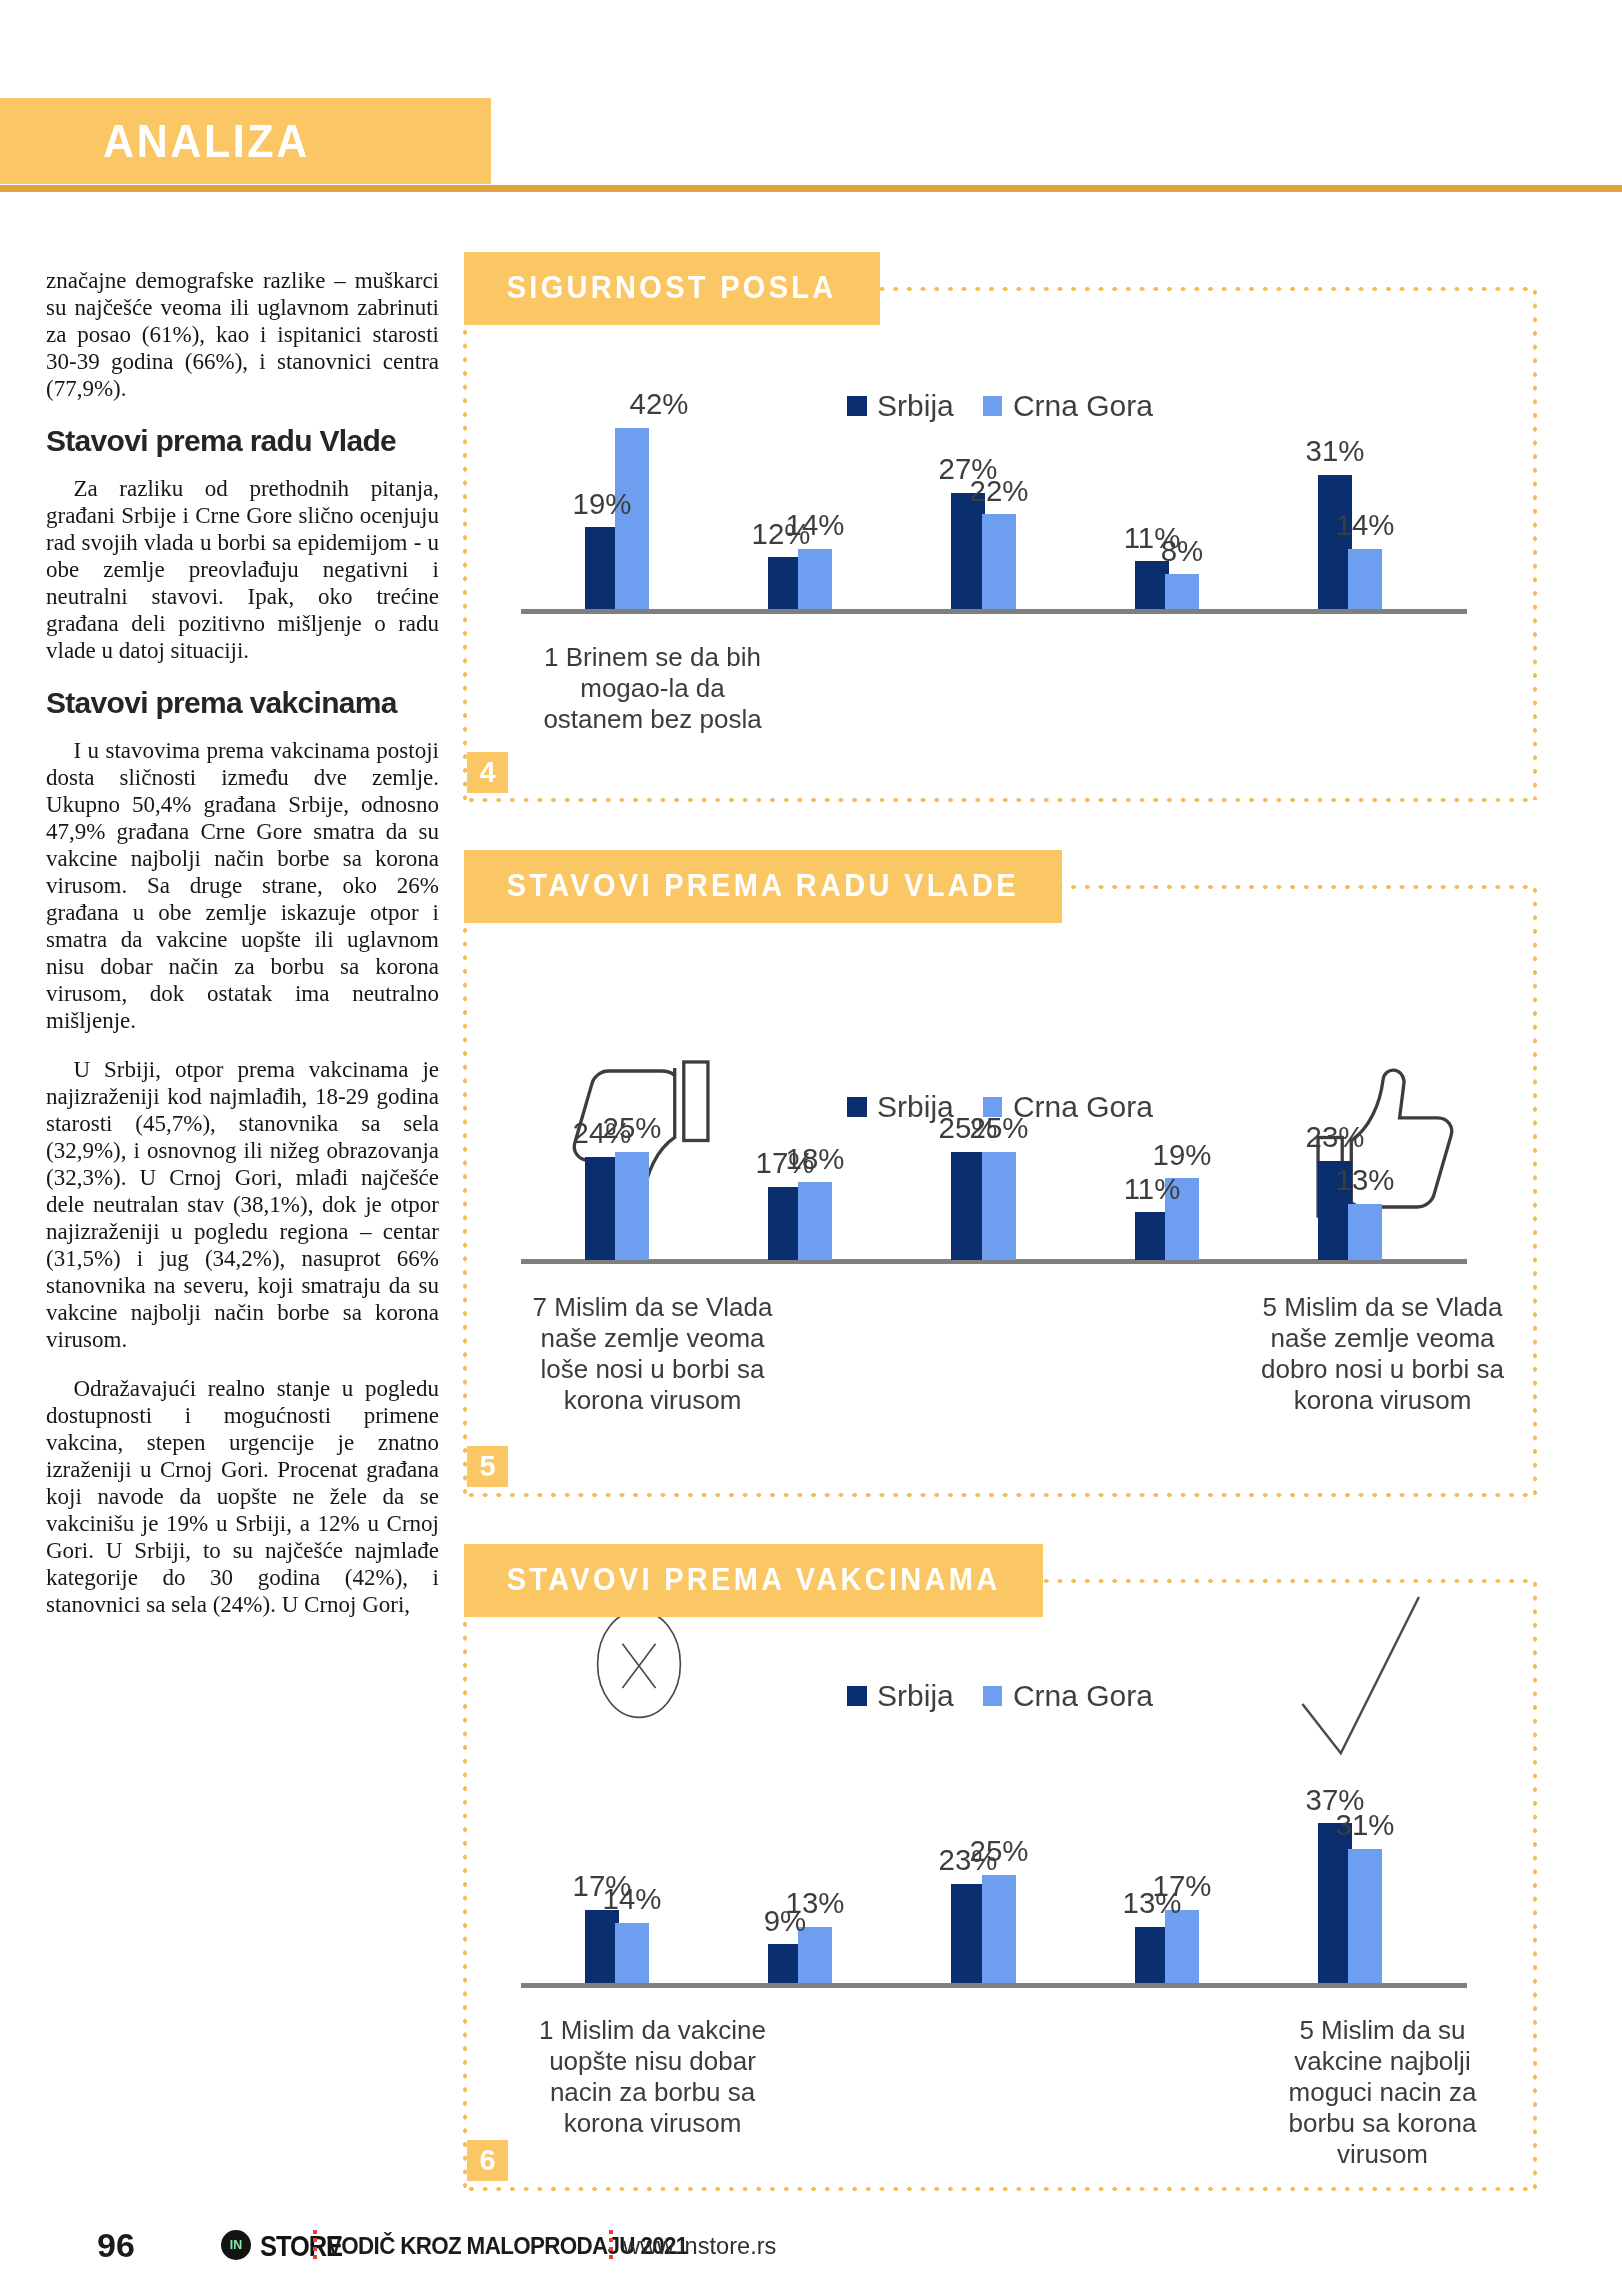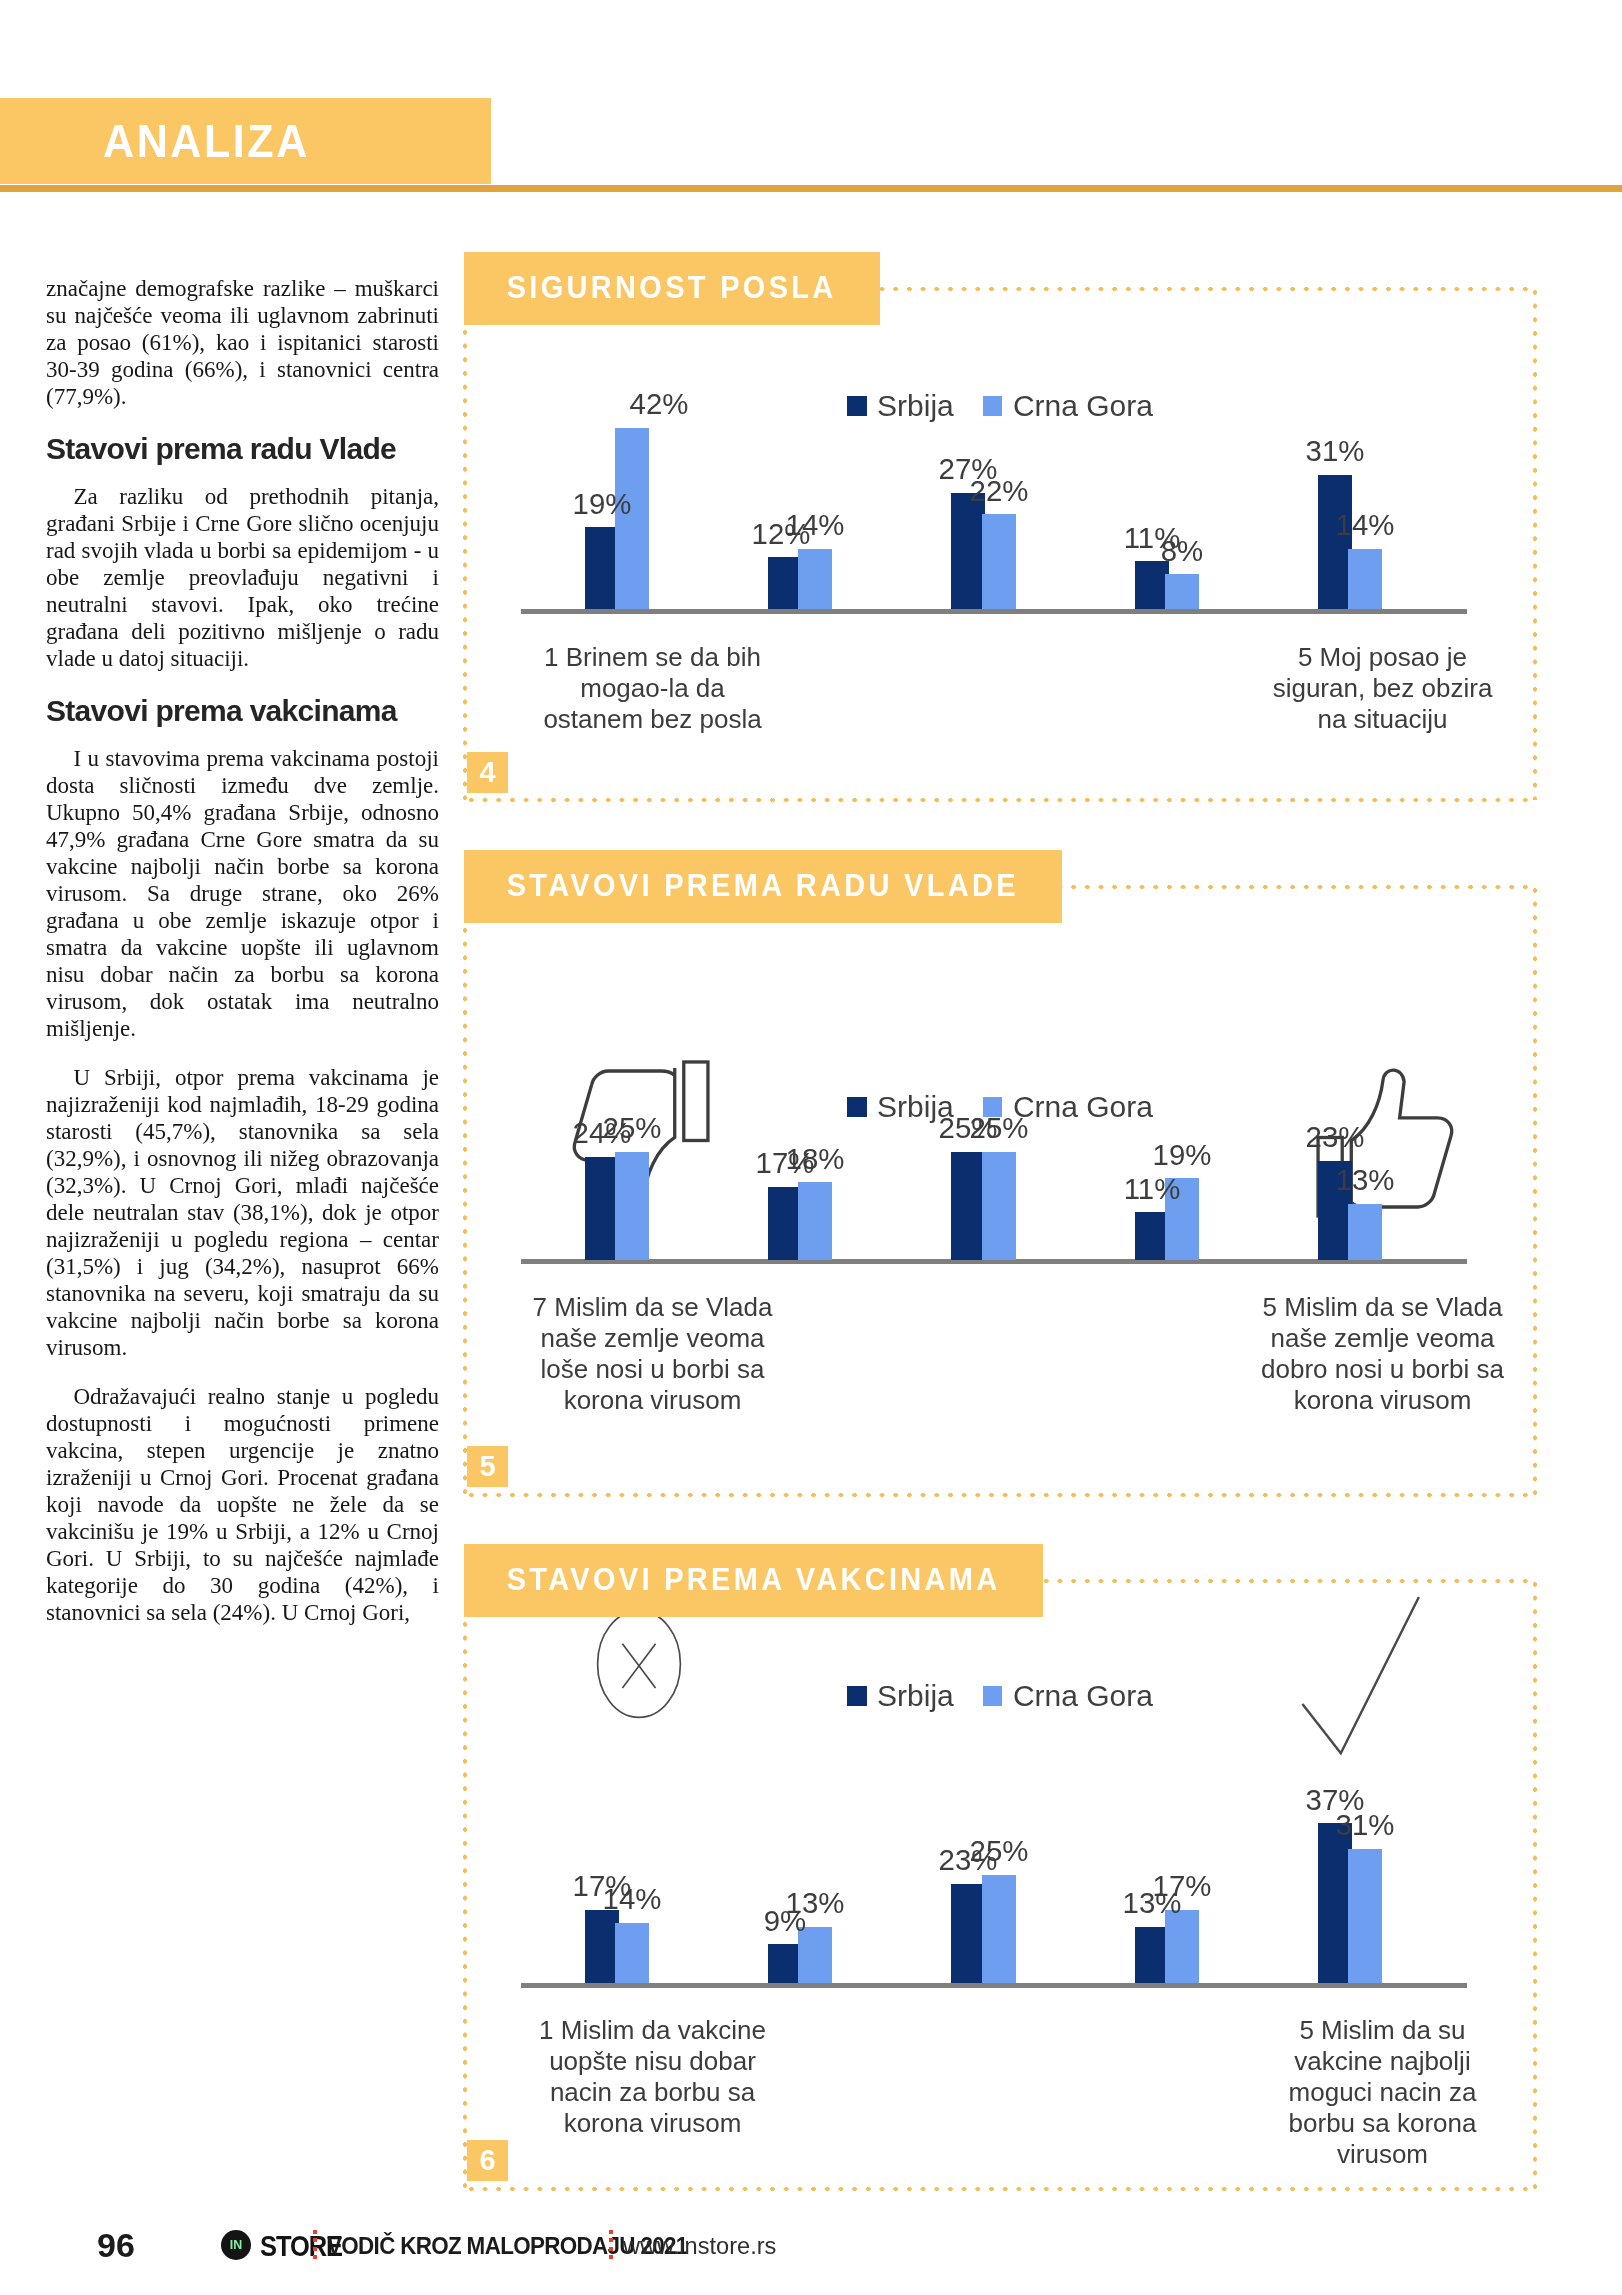--- a/index.html
+++ b/index.html
@@ -10,21 +10,21 @@
   
   .analiza-band{position:absolute;left:0;top:98px;width:491px;height:86px;background:#FBC764;
                 display:flex;align-items:center;padding-left:103px;box-sizing:border-box;}
   .analiza-band span{font-size:43px;font-weight:700;letter-spacing:2.6px;color:#ffffff;
                      transform:scaleY(1.08);}
   .top-rule{position:absolute;left:0;top:185px;width:1623px;height:6.5px;background:#E1A33C;}
 
   
   .article{position:absolute;left:46px;top:267px;width:393px;font-family:"Liberation Serif",serif;
            font-size:23px;line-height:27px;color:#171717;text-align:justify;}
-  .article p{margin:8px 0 22px 0;}
+  .article p{margin:0 0 22px 0;}
   .article p.ind{text-indent:27.5px;}
   .article h3{font-family:"Liberation Sans",sans-serif;font-weight:700;font-size:30px;
               line-height:34px;color:#252525;letter-spacing:-0.7px;margin:7.9px 0 17px 0;}
 
   
   .panel{position:absolute;left:465px;width:1070px;}
   .dots{position:absolute;z-index:1;}
   .dots-h{height:6.5px;background-image:radial-gradient(circle 2.3px at 6.5px 3.3px,#F4BD58 2.2px,rgba(0,0,0,0) 2.4px);
           background-size:13.7px 6.5px;background-repeat:repeat-x;}
   .dots-v{width:6.5px;background-image:radial-gradient(circle 2.3px at 3.3px 6.5px,#F4BD58 2.2px,rgba(0,0,0,0) 2.4px);
@@ -123,21 +123,20 @@
         <span class="val" style="left: 567px; bottom: 54px;">11%</span>
         <div class="bar" style="left: 580px; width: 34px; height: 35px; background: rgb(109, 158, 239); z-index: 2;"></div>
         <span class="val" style="left: 597px; bottom: 41px;">8%</span>
         <div class="bar" style="left: 733px; width: 34px; height: 134px; background: rgb(11, 46, 110); z-index: 1;"></div>
         <span class="val" style="left: 750px; bottom: 141px;">31%</span>
         <div class="bar" style="left: 763px; width: 34px; height: 60px; background: rgb(109, 158, 239); z-index: 2;"></div>
         <span class="val" style="left: 780px; bottom: 67px;">14%</span>
       </div>
     <div class="axis" style="top:320px"></div>
     <div class="cat cl" style="top:353px">1 Brinem se da bih mogao-la da ostanem bez posla</div>
-    <div class="cat cr" style="top:353px">5 Moj posao je siguran, bez obzira na situaciju</div>
     <div class="badge" style="top:463px">4</div>
   </section>
 
   <section class="panel" style="top:887px;height:608px">
     <div class="dots dots-h dots-top"></div>
     <div class="dots dots-v dots-right"></div>
     <div class="dots dots-h dots-bottom"></div>
     <div class="dots dots-v dots-left"></div>
     <div class="band">
       <span>STAVOVI PREMA RADU VLADE</span>

